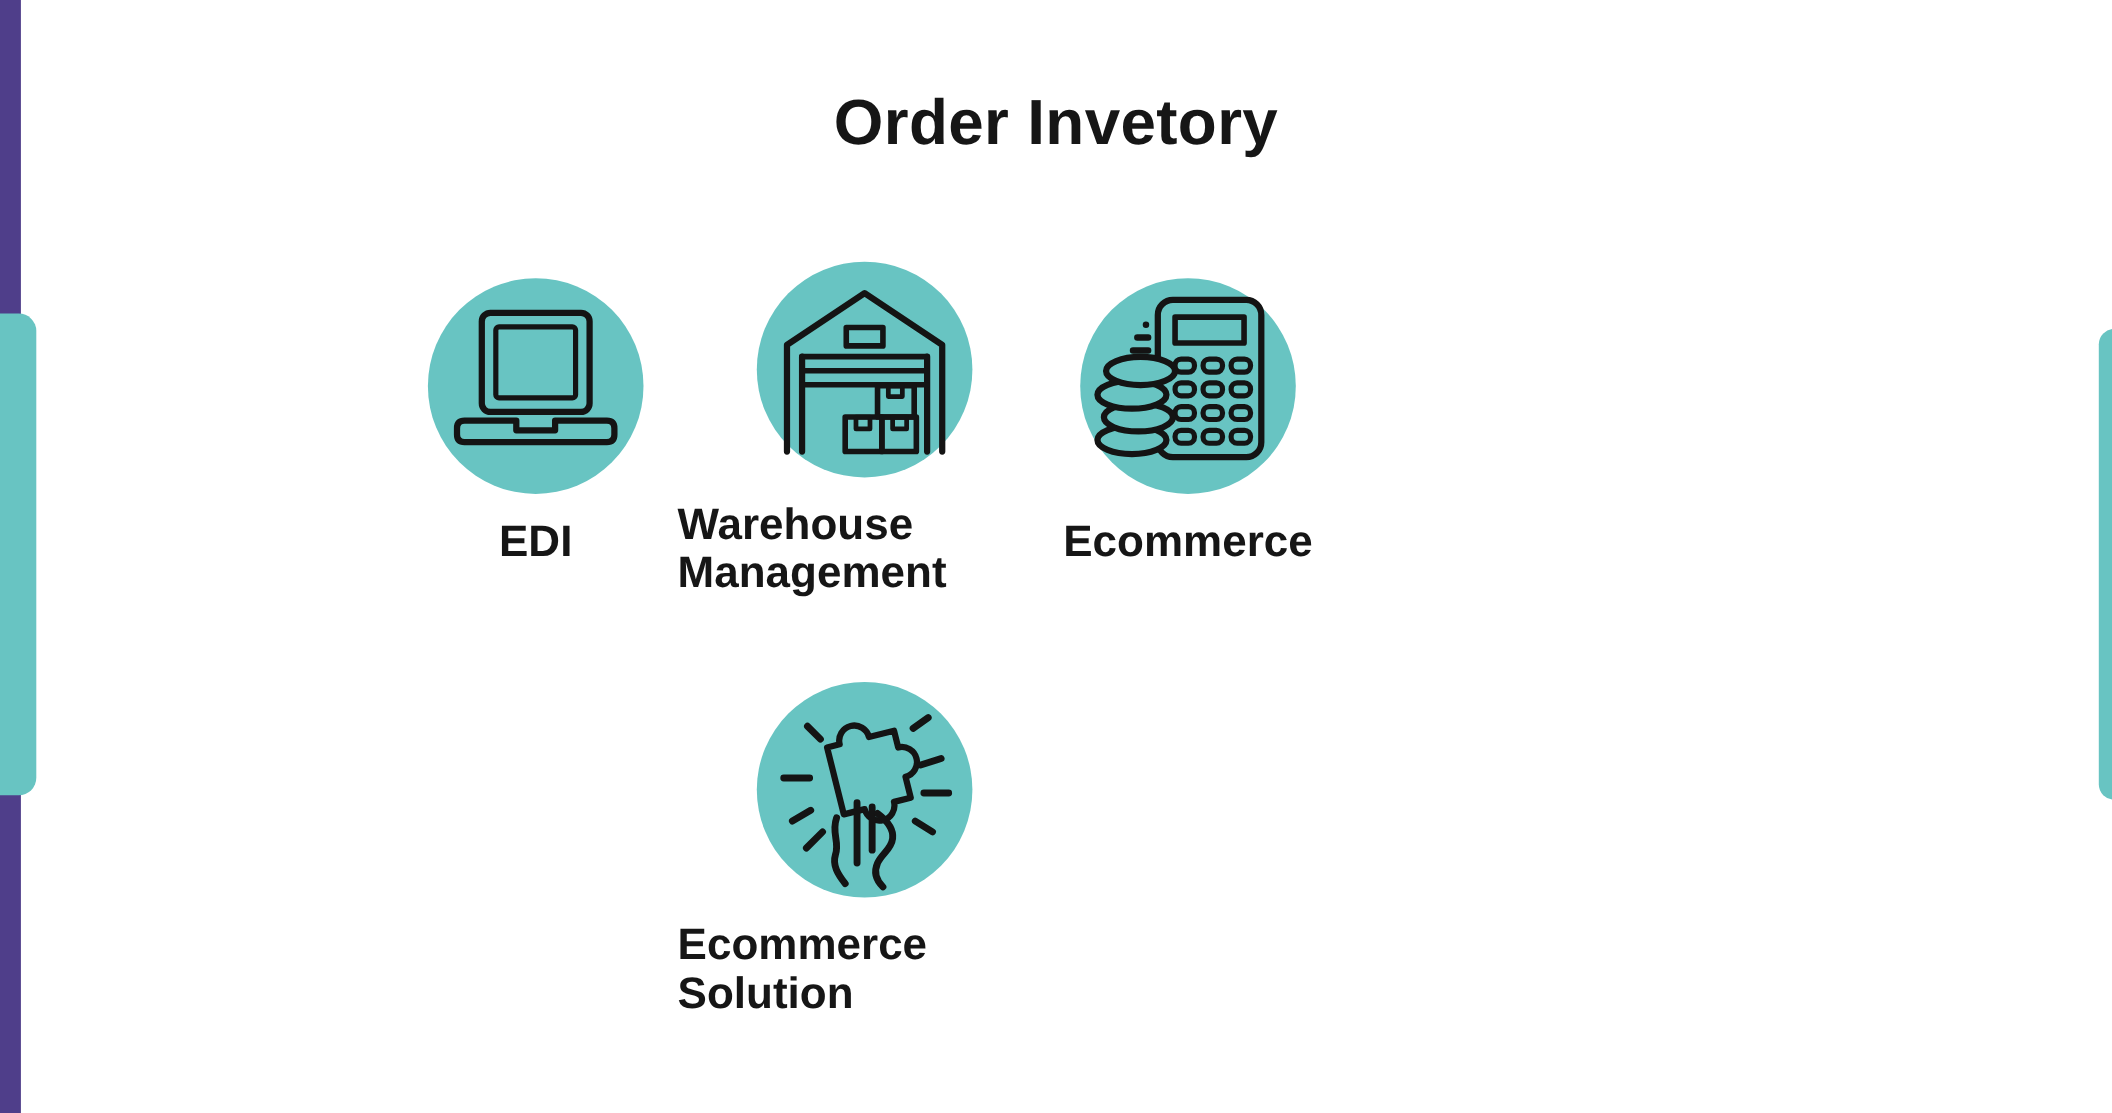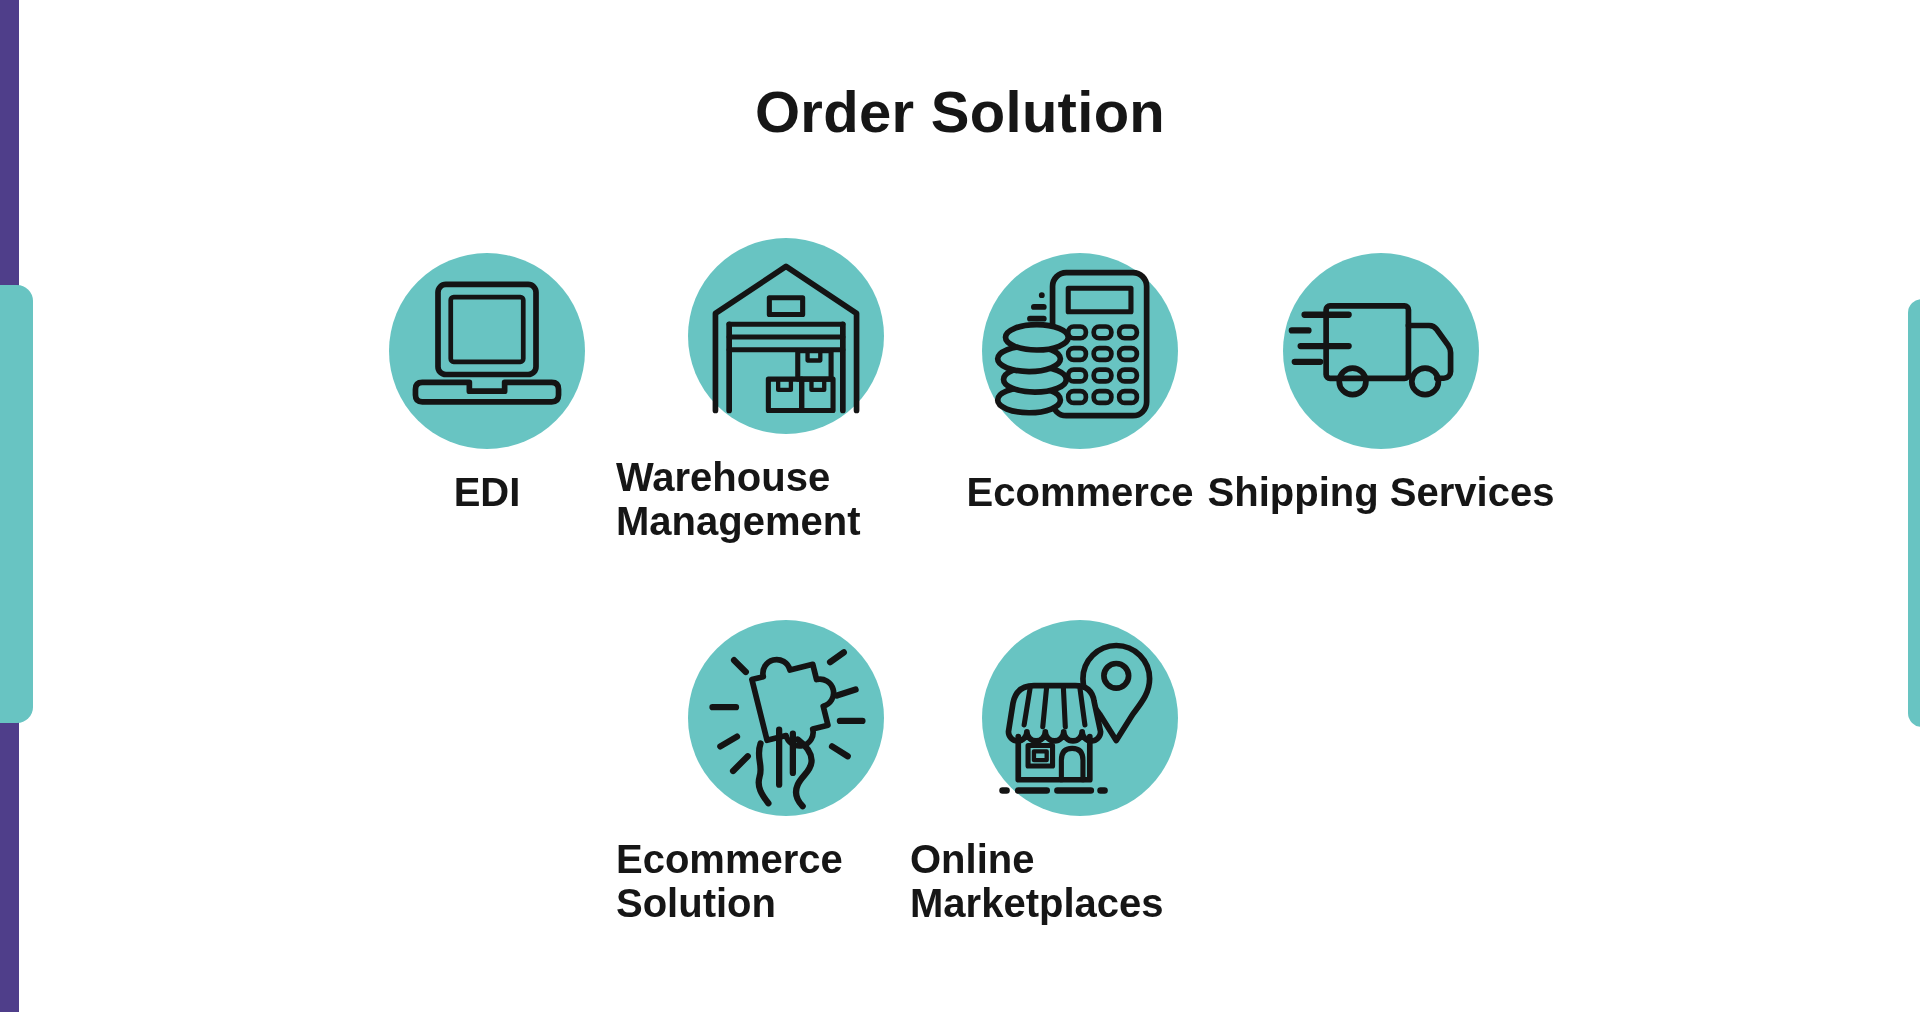--- a/index.html
+++ b/index.html
@@ -36,21 +36,21 @@
 </style>
 </head>
 <body>
 
 <div class="canvas">
 
   <div class="purple-bar"></div>
   <div class="tab tab-left"></div>
   <div class="tab tab-right"></div>
 
-  <div class="title">Order Solution</div>
+  <div class="title">Order Invetory</div>
 
   <div class="item pos-edi">
     <div class="circle">
       <svg width="200" height="200" viewBox="0 0 100 100" fill="none" stroke="#141414" stroke-width="2.9" stroke-linecap="round" stroke-linejoin="round">
         <rect x="25" y="16" width="50" height="46" rx="4"></rect>
         <rect x="31.5" y="22.5" width="37" height="33" rx="1.5" stroke-width="2.4"></rect>
         <path d="M17,66 H41 V70.5 H59 V66 H83 Q86.5,66 86.5,69.5 V72.5 Q86.5,76 83,76 H17 Q13.5,76 13.5,72.5 V69.5 Q13.5,66 17,66 Z"></path>
       </svg>
     </div>
     <div class="label">EDI</div>
@@ -94,60 +94,32 @@
         <rect x="70" y="70.5" width="9" height="6" rx="2.8" stroke-width="2.4"></rect>
         <ellipse cx="24" cy="75" rx="16" ry="6.5" fill="#68c4c2"></ellipse>
         <ellipse cx="27" cy="64.5" rx="16" ry="6.5" fill="#68c4c2"></ellipse>
         <ellipse cx="24" cy="54" rx="16" ry="6.5" fill="#68c4c2"></ellipse>
         <ellipse cx="28" cy="43" rx="16" ry="6.5" fill="#68c4c2"></ellipse>
       </svg>
     </div>
     <div class="label">Ecommerce</div>
   </div>
 
-  <div class="item pos-shipping">
-    <div class="circle">
-      <svg width="200" height="200" viewBox="0 0 100 100" fill="none" stroke="#141414" stroke-width="2.9" stroke-linecap="round" stroke-linejoin="round">
-        <rect x="22" y="27" width="42" height="37" rx="2"></rect>
-        <path d="M64,37 h10.5 c1.6,0 3,0.7 3.9,2 l5.8,8 c0.8,1.1 1.3,2.5 1.3,3.9 v9.6 c0,1.9 -1.5,3.4 -3.4,3.4 h-3.6"></path>
-        <circle cx="35.5" cy="65.5" r="6.8"></circle>
-        <circle cx="72.5" cy="65.5" r="6.8"></circle>
-        <path d="M11,31.5 H33.5 M4.5,39.5 H13 M9,47.5 H33.5 M6,55.5 H19" stroke-width="3.2"></path>
-      </svg>
-    </div>
-    <div class="label">Shipping Services</div>
-  </div>
 
   <div class="item pos-ecommerce">
     <div class="circle">
       <svg width="200" height="200" viewBox="0 0 100 100" fill="none" stroke="#141414" stroke-width="2.9" stroke-linecap="round" stroke-linejoin="round">
         <g transform="rotate(-14 52 42)">
           <path d="M36,58 V26 H42 A7,7 0 1 1 56,26 H68 V34 A7,7 0 1 1 68,48 V58 H60 A7,7 0 1 1 46,58 H36 Z"></path>
         </g>
         <path d="M46.5,56 V84" stroke-width="3.2"></path>
         <path d="M53.5,58 V78" stroke-width="3.2"></path>
         <path d="M37,63 C34.5,70 38.5,74 36.5,80 C35,85 37.5,89 41,93.5" stroke-width="3.2"></path>
         <path d="M56,61 C60,64 63.5,68 63,72.5 C62.5,77.5 58,79.5 56,84 C54,88.5 55.5,92 58.5,95" stroke-width="3.2"></path>
         <path d="M23.5,20.5 L29.5,26.5 M12.5,44.5 H24.5 M16.5,64.5 L25,59.5 M23,77 L30.5,69.5" stroke-width="3.2"></path>
         <path d="M72.5,21.5 L79.5,16.5 M76,38.5 L85.5,35.5 M77.5,51.5 H89 M73.5,64.5 L81.5,69.5" stroke-width="3.2"></path>
       </svg>
     </div>
     <div class="label two-line">Ecommerce Solution</div>
   </div>
 
-  <div class="item pos-marketplaces">
-    <div class="circle">
-      <svg width="200" height="200" viewBox="0 0 100 100" fill="none" stroke="#141414" stroke-width="2.9" stroke-linecap="round" stroke-linejoin="round">
-        <path d="M51.5,30 a17,17 0 1 1 34,0 c0,7.5 -4.5,12.5 -8.5,18 l-8.5,13.5 -8.5,-13.5 c-4,-5.5 -8.5,-10.5 -8.5,-18 z"></path>
-        <circle cx="68.5" cy="28.5" r="6.3"></circle>
-        <path d="M13.5,57 a4.7,4.7 0 0 0 9.4,0 a4.7,4.7 0 0 0 9.4,0 a4.7,4.7 0 0 0 9.4,0 a4.7,4.7 0 0 0 9.4,0 a4.7,4.7 0 0 0 9.4,0 L57.2,41.5 Q56,33.5 47.5,33.5 H26.5 Q17.5,33.5 15.8,42.5 Z" fill="#68c4c2"></path>
-        <path d="M24.5,35 L21.5,53.5 M33,34 L31,54.5 M41.5,34 L42.5,54.5 M50,35 L52.5,53.5" stroke-width="2.6"></path>
-        <path d="M18.5,59.5 V81.5 H55 V59.5"></path>
-        <rect x="23.5" y="64" width="12.5" height="10.5" stroke-width="2.6"></rect>
-        <rect x="26.5" y="67" width="6.5" height="4.5" stroke-width="2.2"></rect>
-        <path d="M40.5,81.5 V71.5 q0,-6 5.5,-6 q5.5,0 5.5,6 V81.5" stroke-width="2.6"></path>
-        <path d="M10.5,87 h2 M18.5,87 h14.5 M38.5,87 h17 M60.5,87 h2" stroke-width="3.4"></path>
-      </svg>
-    </div>
-    <div class="label two-line">Online Marketplaces</div>
-  </div>
 
 </div>
 
 </body></html>

